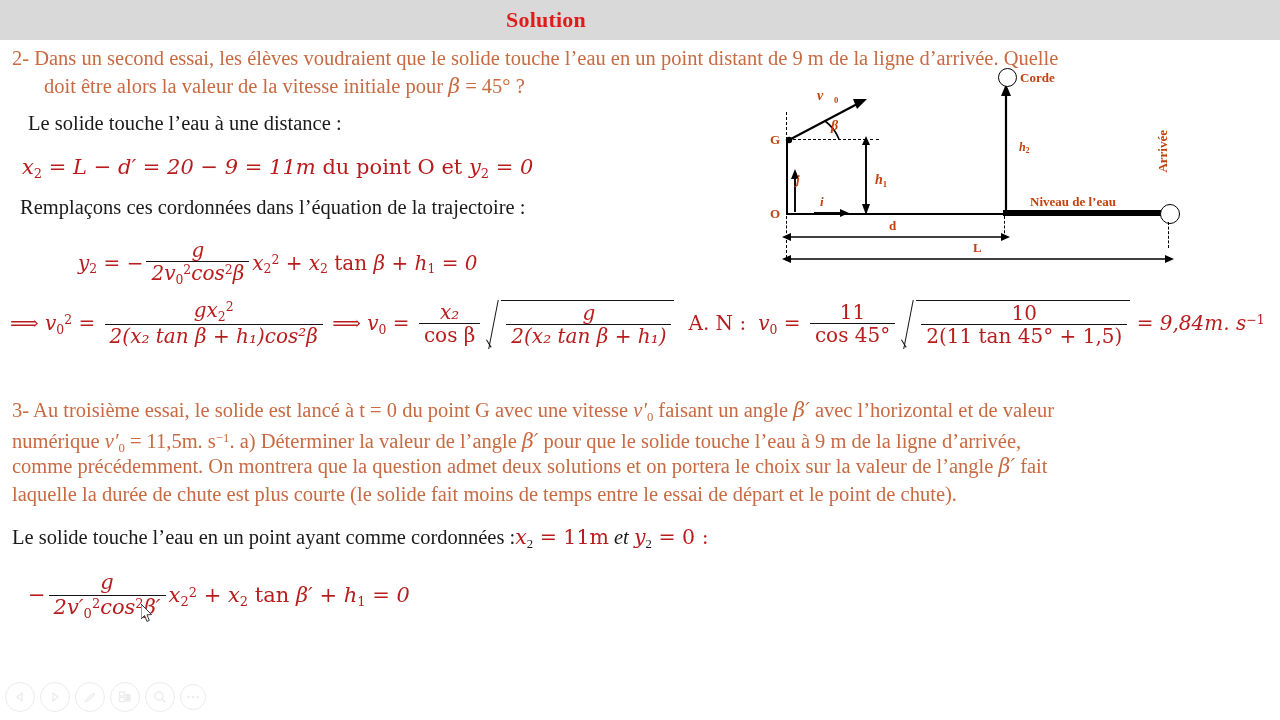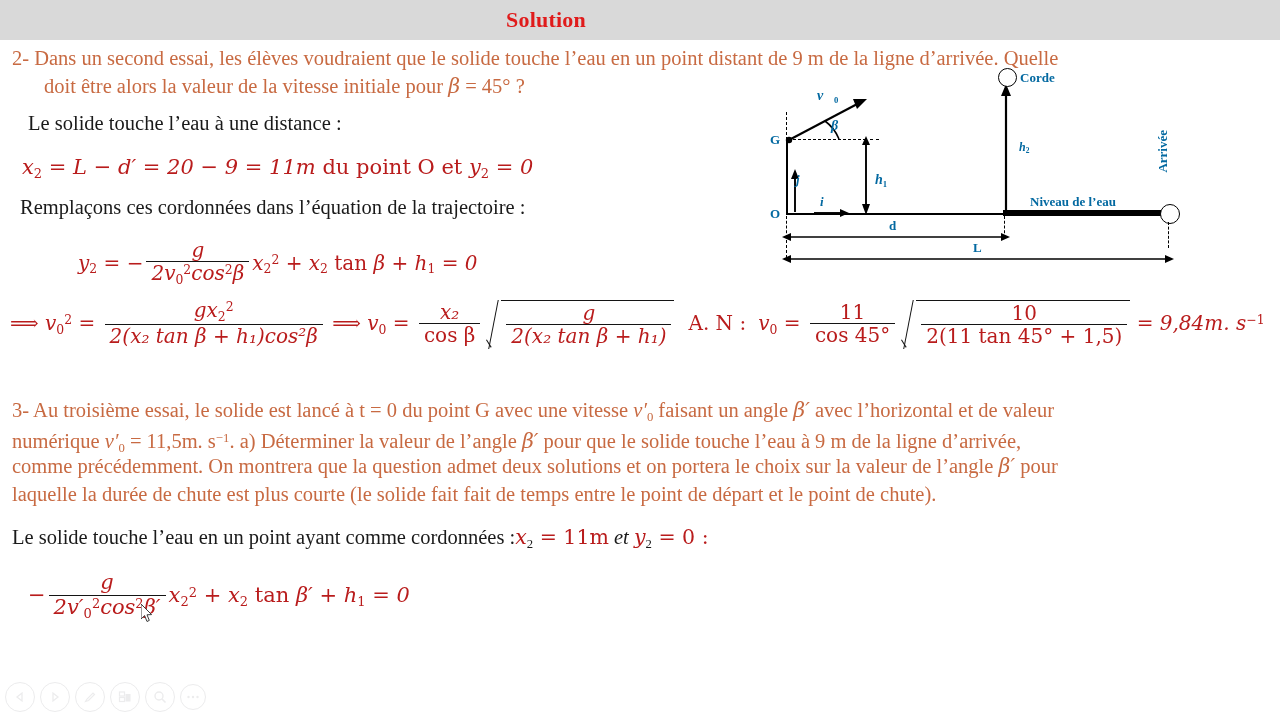--- a/index.html
+++ b/index.html
@@ -66,21 +66,21 @@
     border-top:1.6px solid #141414;transform:rotate(58deg);
     transform-origin:left bottom;
   }
   .rad .bar{position:absolute;left:15px;right:0;top:0;border-top:1.6px solid #141414;}
   .rad .inner{display:inline-block;padding-top:3px;}
 
   
   .diagram{position:absolute;left:755px;top:68px;width:470px;height:200px;}
   .dg-line{position:absolute;background:#000;}
   .dg-txt{position:absolute;font-family:"Liberation Serif",serif;
-          font-weight:bold;color:#0369a1;font-size:12px;white-space:nowrap;}
+          font-weight:bold;color:#c2410c;font-size:12px;white-space:nowrap;}
   .dg-it{font-style:italic;}
   .dash-v{position:absolute;border-left:1.7px dashed #000;}
   .dash-h{position:absolute;border-top:1.7px dashed #000;}
   .circ{position:absolute;border:1.8px solid #000;border-radius:50%;background:#fff;}
 
   
   .toolbar{position:absolute;left:0;bottom:0;width:1280px;height:44px;}
   .tb-btn{
     position:absolute;top:6px;width:30px;height:30px;border-radius:50%;
     border:1.5px solid #ececed;box-sizing:border-box;
@@ -123,24 +123,24 @@
   <span>⟹ </span><i class="v">v</i><sub>0</sub><sup>2</sup><span> = </span><span class="frac"><span class="num"><i class="v">g</i><i class="v">x</i><sub>2</sub><sup>2</sup></span><span class="den">2(x₂ tan β + h₁)cos²β</span></span><span> ⟹ </span><i class="v">v</i><sub>0</sub><span> = </span><span class="frac"><span class="num">x₂</span><span class="den up">cos β</span></span><span class="rad"><span class="bar"></span><span class="inner"><span class="frac"><span class="num">g</span><span class="den">2(x₂ tan β + h₁)</span></span></span></span><span class="up" style="padding-left:14px;">A. N :</span><i class="v" style="padding-left:12px;">v</i><sub>0</sub><span> = </span><span class="frac"><span class="num up">11</span><span class="den up">cos 45°</span></span><span class="rad"><span class="bar"></span><span class="inner"><span class="frac"><span class="num up">10</span><span class="den up">2(11 tan 45° + 1,5)</span></span></span></span><span> = 9,84m. s</span><sup>−1</sup>
 </div>
 
 <div class="q-text" style="left:12px;top:396px;">
   <span>3- Au troisième essai, le solide est lancé à t = 0 du point G avec une vitesse  </span><i class="v">v′</i><sub>0</sub><span> faisant un angle </span><span class="gk">β′</span><span> avec l’horizontal et de valeur</span>
 </div>
 <div class="q-text" style="left:12px;top:424px;">
   <span>numérique </span><i class="v">v′</i><sub>0</sub><span> = 11,5m. s</span><sup>−1</sup><span>. a) Déterminer la valeur de l’angle </span><span class="gk">β′</span><span>  pour que le solide touche l’eau à 9 m de la ligne d’arrivée,</span>
 </div>
 <div class="q-text" style="left:12px;top:452px;">
-  <span>comme précédemment. On montrera que la question admet deux solutions et on portera le choix sur la valeur de l’angle </span><span class="gk">β′</span><span> pour</span>
+  <span>comme précédemment. On montrera que la question admet deux solutions et on portera le choix sur la valeur de l’angle </span><span class="gk">β′</span><span> fait</span>
 </div>
 <div class="q-text" style="left:12px;top:480px;">
-  <span>laquelle la durée de chute est plus courte (le solide fait fait de temps entre le point de départ et le point de chute).</span>
+  <span>laquelle la durée de chute est plus courte (le solide fait moins de temps entre le essai de départ et le point de chute).</span>
 </div>
 
 <div class="b-text" style="left:12px;top:524px;">
   <span>Le solide touche l’eau en un point ayant comme cordonnées :</span><i class="math" style="position:static;font-size:20.5px;">x</i><sub>2</sub><span class="math" style="position:static;font-style:normal;font-size:20.5px;"> = 11m</span><span style="font-style:italic;">  et  </span><i class="math" style="position:static;font-size:20.5px;">y</i><sub>2</sub><span class="math" style="position:static;font-style:normal;font-size:20.5px;"> = 0 :</span>
 </div>
 
 <div class="math" style="left:28px;top:572px;font-size:21px;">
   <span>−</span><span class="frac"><span class="num">g</span><span class="den"><span>2v′</span><sub>0</sub><sup>2</sup><span>cos</span><sup>2</sup><span class="gk">β′</span></span></span><i class="v">x</i><sub>2</sub><sup>2</sup><span> + </span><i class="v">x</i><sub>2</sub><span class="up"> tan </span><span class="gk">β′</span><span> + </span><i class="v">h</i><sub>1</sub><span>  = 0</span>
 </div>
 

